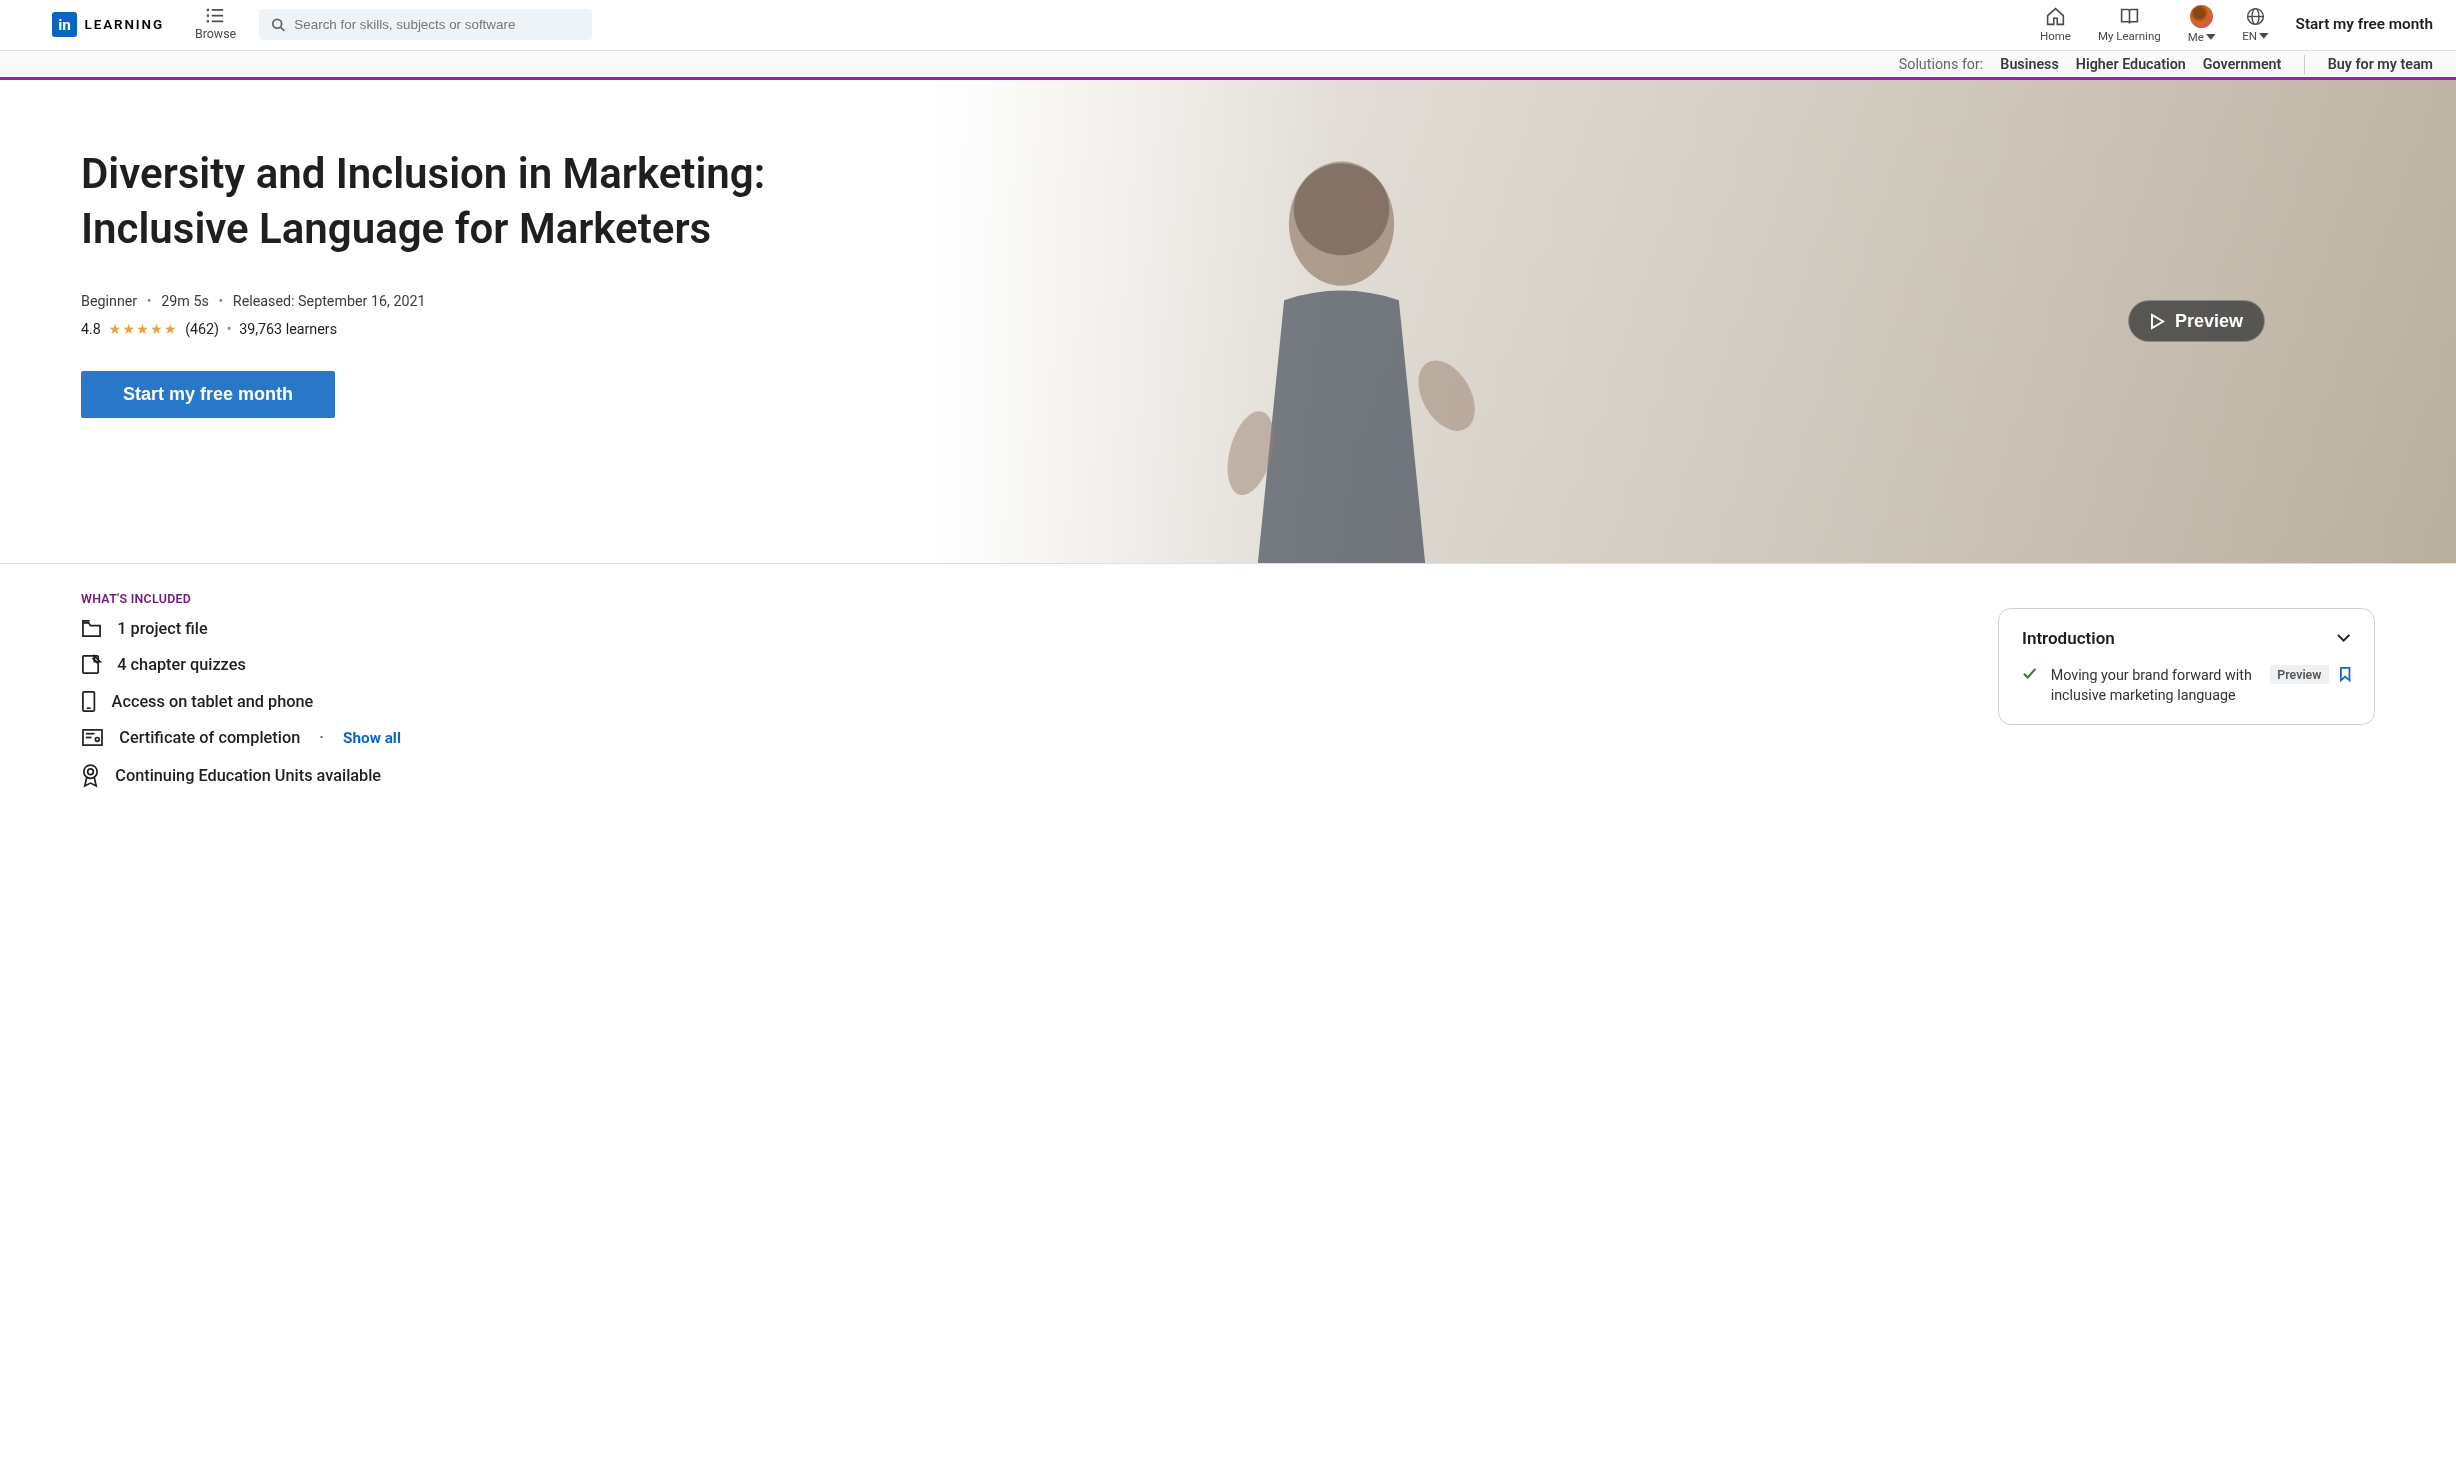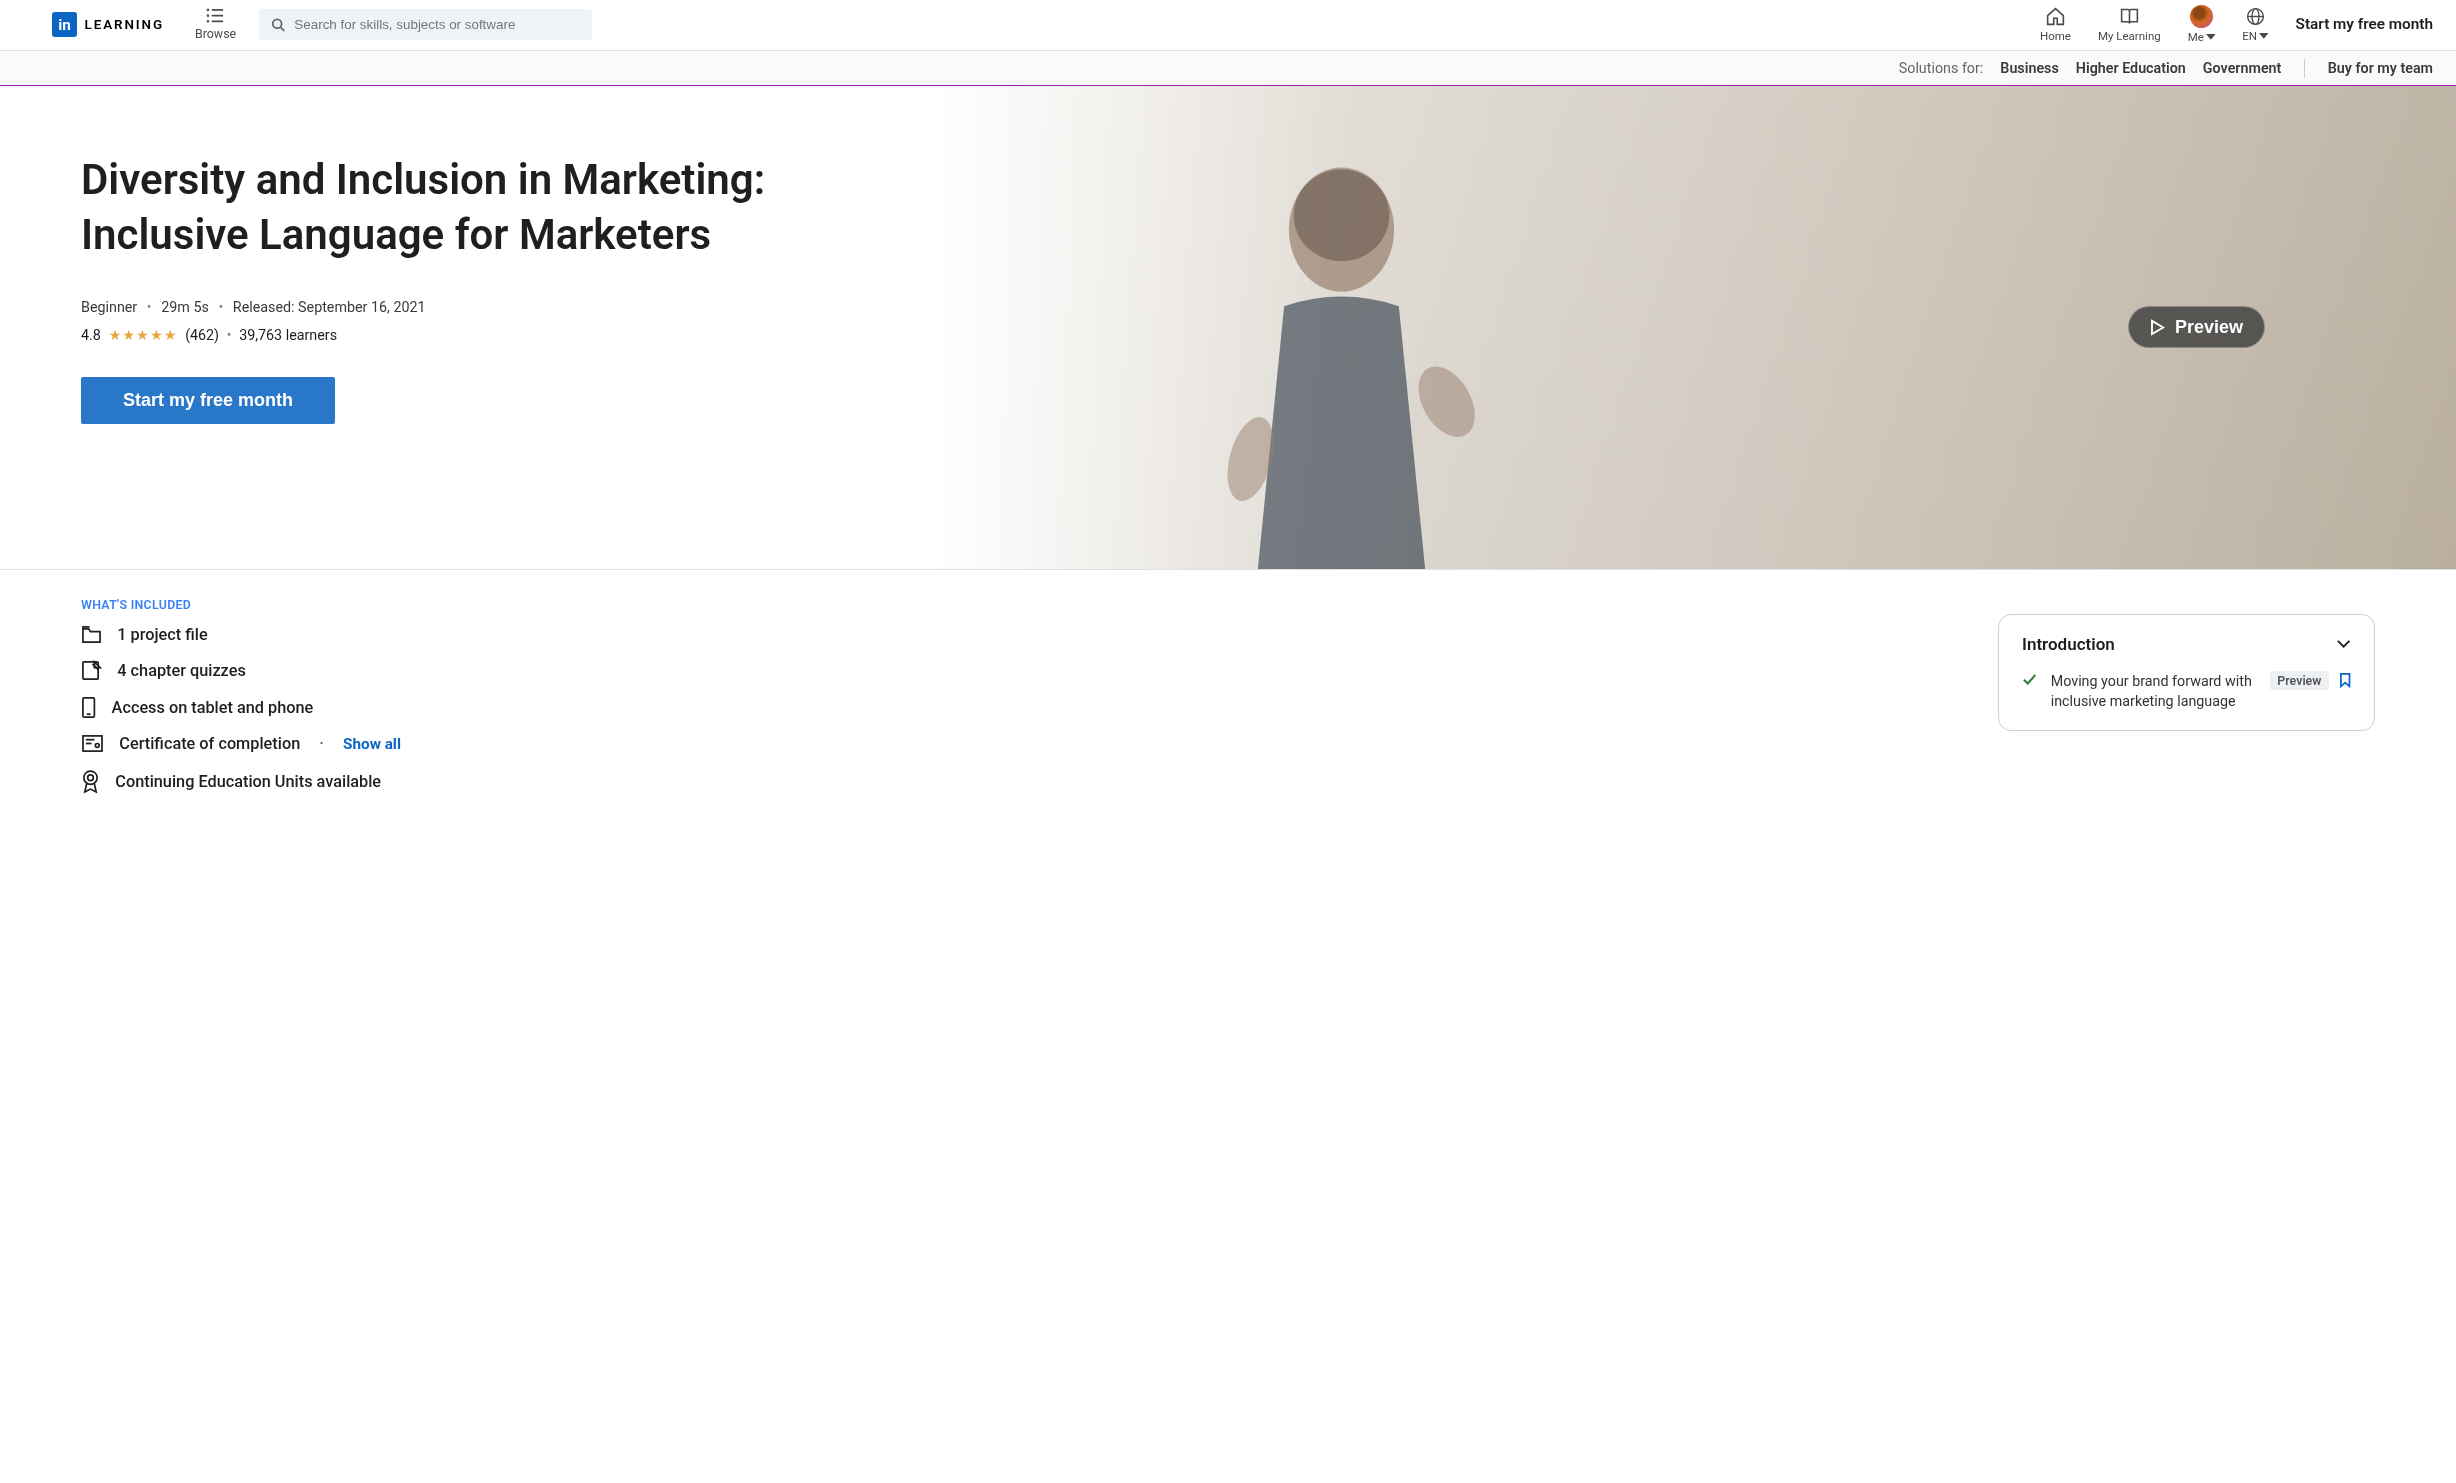--- a/index.html
+++ b/index.html
@@ -9,37 +9,37 @@
 .logo-in { background: #0a66c2; color: #fff; font-weight: 700; font-size: 15.3px; width: 25px; height: 25px; display: flex; align-items: center; justify-content: center; border-radius: 2.9px; }
 .logo-learning { font-weight: 600; letter-spacing: 1.9px; font-size: 13.4px; margin-left: 3.8px; color: #000; }
 .browse-btn { display: flex; flex-direction: column; align-items: center; margin-left: 31px; cursor: pointer; font-size: 12.4px; color: #4a4a4a; gap: 1.9px; }
 .search-bar { display: flex; align-items: center; background: #eef3f8; border-radius: 3.8px; padding: 7.6px 11.5px; margin-left: 23px; width: 333px; gap: 9.6px; }
 .search-bar input { border: none; background: transparent; outline: none; font-size: 13.4px; color: #666; width: 100%; }
 .nav-right { margin-left: auto; display: flex; align-items: center; gap: 27px; }
 .nav-item { display: flex; flex-direction: column; align-items: center; cursor: pointer; font-size: 11.5px; color: #4a4a4a; gap: 1.9px; }
 .nav-item-row { display: flex; align-items: center; gap: 1.9px; }
 .avatar { width: 23px; height: 23px; border-radius: 50%; background: radial-gradient(circle at 40% 35%, #8b4513 25%, #d2691e 45%, #cd5c5c 70%); }
 .cta-link { font-weight: 600; font-size: 15.3px; color: #1f1f1f; cursor: pointer; }
-.sub-nav { display: flex; align-items: center; justify-content: flex-end; padding: 0 23px; height: 36px; background: #f9fafb; border-top: 1px solid #e0e0e0; border-bottom: 1px solid #a21caf; gap: 17px; font-size: 14.3px; }
+.sub-nav { display: flex; align-items: center; justify-content: flex-end; padding: 0 23px; height: 30px; background: #f9fafb; border-top: 1px solid #e0e0e0; border-bottom: 3px solid #a21caf; gap: 17px; font-size: 14.3px; }
 .sub-nav-label { color: #666; font-weight: 400; }
 .sub-nav-item { font-weight: 600; color: #3a3a3a; cursor: pointer; }
 .sub-nav-divider { width: 1px; height: 19px; background: #ccc; margin: 0 5.7px; }
 .hero { position: relative; height: 484px; display: flex; border-bottom: 1px solid #e0e0e0; overflow: hidden; }
 .hero-bg { position: absolute; inset: 0; background: linear-gradient(90deg, #fff 0%, #fff 38%, rgba(255,255,255,0.5) 55%, rgba(220,210,195,0.4) 100%), linear-gradient(135deg, #d8d0c4 0%, #c8bfb0 40%, #b5ab9c 70%, #a39887 100%); }
 .hero-person { position: absolute; left: 48%; top: 10%; width: 325px; height: 459px; }
 .hero-content { position: relative; z-index: 2; padding: 67px 0 0 81px; max-width: 784px; }
 .hero-title { font-size: 42px; font-weight: 600; line-height: 1.3; color: #1f1f1f; }
 .hero-meta { margin-top: 37px; font-size: 14.3px; color: #3a3a3a; display: flex; align-items: center; gap: 9.6px; }
 .hero-rating { margin-top: 11.5px; font-size: 14.3px; display: flex; align-items: center; gap: 7.6px; }
 .stars { color: #e7a33e; font-size: 14.3px; letter-spacing: 1px; }
 .hero-cta { margin-top: 34px; background: #2977c9; color: #fff; border: none; padding: 13.4px 42px; font-size: 18px; font-weight: 600; border-radius: 1.9px; cursor: pointer; }
 .preview-btn { position: absolute; right: 191px; top: 220px; z-index: 3; background: rgba(60,60,60,0.8); color: #fff; border: 1px solid rgba(255,255,255,0.3); padding: 9.6px 21px; font-size: 18px; font-weight: 600; border-radius: 23px; cursor: pointer; display: flex; align-items: center; gap: 9.6px; }
 .content-area { display: flex; padding: 27px 81px 38px; gap: 57px; }
 .left-col { flex: 1; }
-.section-label { font-size: 12.4px; font-weight: 600; color: #3b82f6; letter-spacing: 0.3px; }
+.section-label { font-size: 12.4px; font-weight: 600; color: #701a75; letter-spacing: 0.3px; }
 .included-list { margin-top: 13.4px; display: flex; flex-direction: column; gap: 15.3px; }
 .included-item { display: flex; align-items: center; gap: 15.3px; font-size: 16.3px; font-weight: 500; color: #1f1f1f; }
 .included-item svg { flex-shrink: 0; }
 .show-all { color: #0a66c2; font-weight: 700; cursor: pointer; font-size: 15.3px; }
 .dot-sep { color: #666; margin: 0 3.8px; }
 .right-col { width: 377px; }
 .share-box { border: 1px solid #d0d0d0; border-radius: 5.7px; padding: 11.5px; text-align: center; font-weight: 600; font-size: 15.3px; color: #444; cursor: pointer; display: flex; align-items: center; justify-content: center; gap: 7.6px; }
 .toc-box { margin-top: 17px; border: 1px solid #d0d0d0; border-radius: 13px; padding: 19px 23px; }
 .toc-header { display: flex; justify-content: space-between; align-items: center; cursor: pointer; }
 .toc-title { font-size: 17px; font-weight: 600; }

